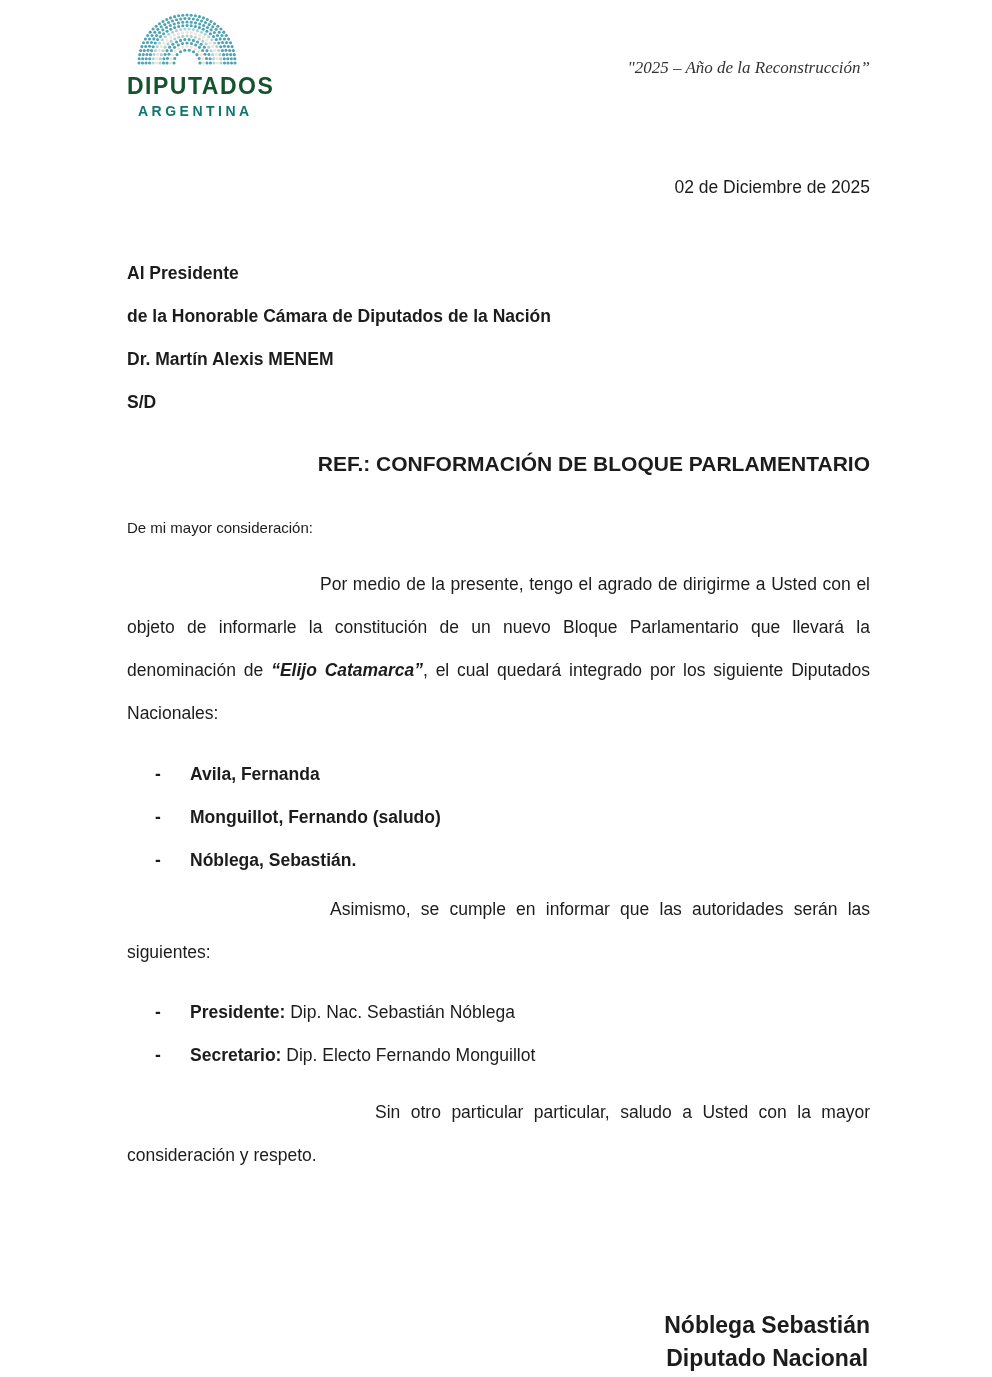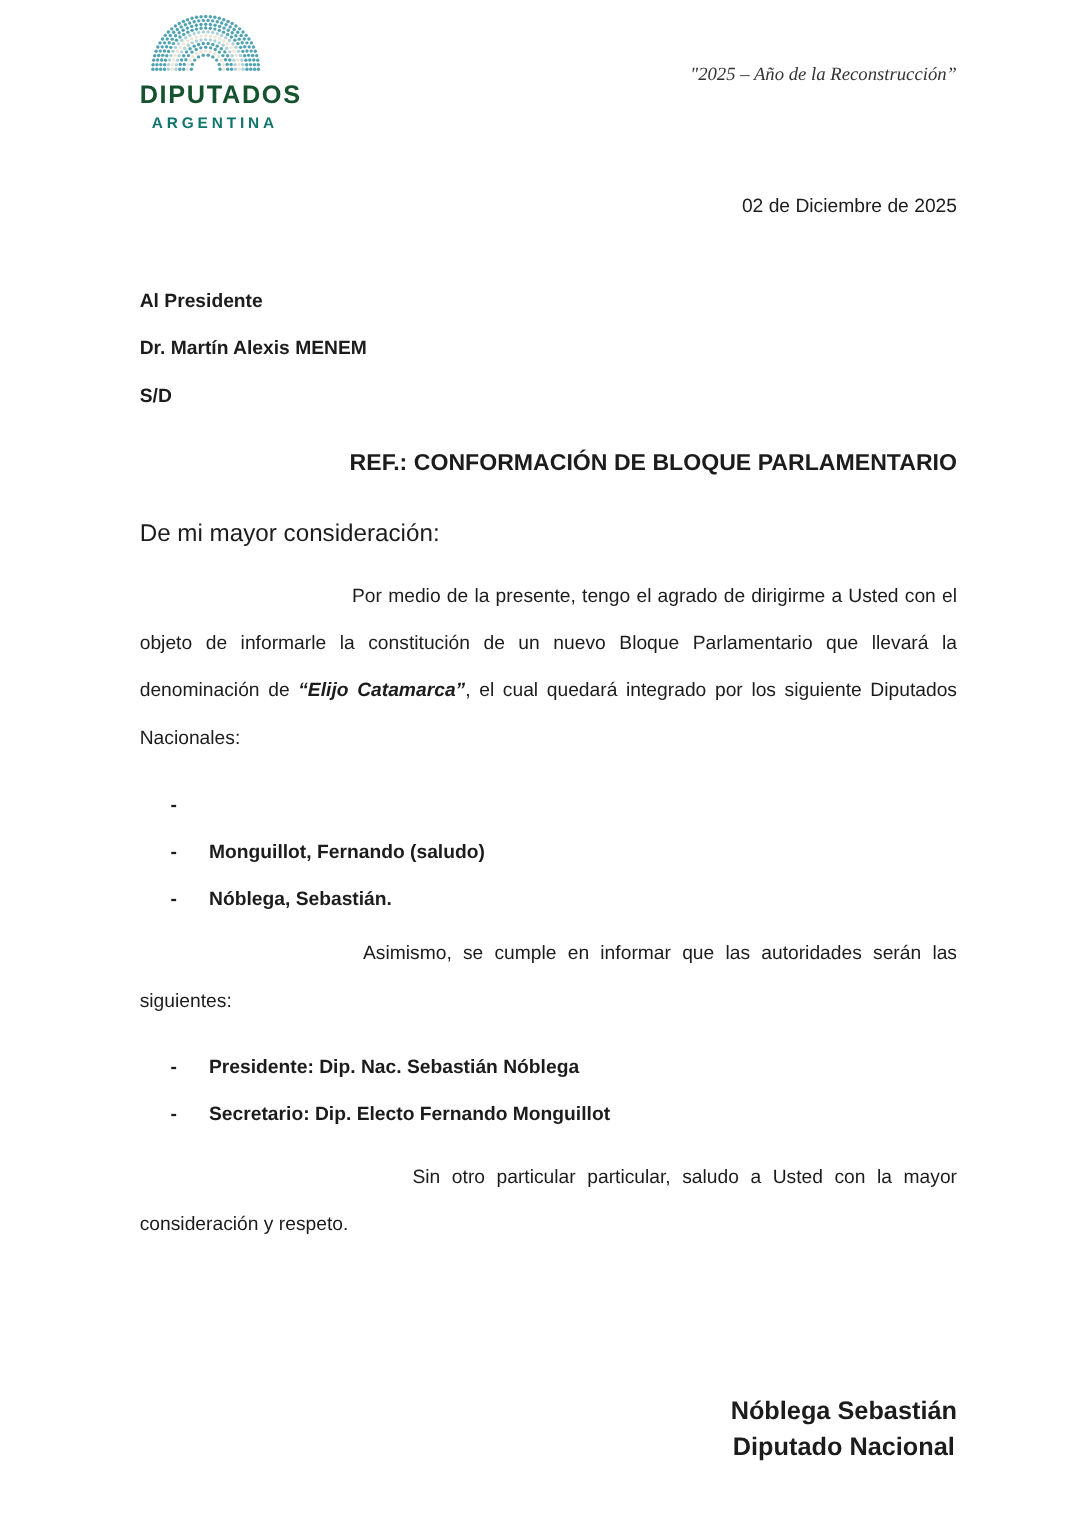--- a/index.html
+++ b/index.html
@@ -49,41 +49,41 @@
     font-size:17.5px; font-weight:bold;
     line-height:43px;
   }
   .ref-line {
     margin-top:28px;
     text-align:right;
     font-size:21px; font-weight:bold;
   }
   .salutation {
     margin-top:30px;
-    font-size:22px;
+    font-size:15px;
     line-height:43px;
   }
   .para {
     font-size:17.5px;
     line-height:43px;
     text-align:justify;
   }
   .para.p1 { margin-top:14px; text-indent:193px; }
   .para.p2 { margin-top:6px;  text-indent:203px; }
   .para.closing { margin-top:14px; text-indent:248px; }
   .bloc-name { font-weight:bold; font-style:italic; }
   .bullet-list { margin-top:14px; }
   .bullet-item { display:flex; line-height:43px; font-size:17.5px; }
   .bullet-item .marker {
     margin-left:28px; width:35px; flex:0 0 35px;
     font-weight:bold;
   }
   .bullet-item.member { font-weight:bold; }
   .bullet-item .role { font-weight:bold; white-space:pre; }
-  .bullet-item .person { font-weight:bold; white-space:pre; }
+  .bullet-item .person { font-weight:normal; white-space:pre; }
   .signature {
     margin-top:132px;
     margin-left:auto; margin-right:0;
     width:max-content;
     text-align:center;
     font-size:23px; font-weight:bold;
     line-height:33px;
   }
 </style>
 </head>
@@ -355,33 +355,35 @@
       <div class="logo-title">DIPUTADOS</div>
       <div class="logo-subtitle">ARGENTINA</div>
     </div>
     <div class="motto">"2025 – Año de la Reconstrucción”</div>
   </div>
 
   <div class="date-line">02 de Diciembre de 2025</div>
 
   <div class="addressee">
     <div>Al Presidente</div>
+    <div>de la Honorable Cámara de Diputados de la Nación</div>
     <div>Dr. Martín Alexis MENEM</div>
     <div>S/D</div>
   </div>
 
   <div class="ref-line">REF.: CONFORMACIÓN DE BLOQUE PARLAMENTARIO</div>
 
   <div class="salutation">De mi mayor consideración:</div>
 
   <p class="para p1"><span>Por medio de la presente, tengo el agrado de dirigirme a Usted con el objeto de informarle la constitución de un nuevo Bloque Parlamentario que llevará la denominación de </span><span class="bloc-name">“Elijo Catamarca”</span><span>, el cual quedará integrado por los siguiente Diputados Nacionales:</span></p>
 
   <div class="bullet-list">
     <div class="bullet-item member">
       <span class="marker">-</span>
+      <span>Avila, Fernanda</span>
     </div>
     <div class="bullet-item member">
       <span class="marker">-</span>
       <span>Monguillot, Fernando (saludo)</span>
     </div>
     <div class="bullet-item member">
       <span class="marker">-</span>
       <span>Nóblega, Sebastián.</span>
     </div>
   </div>

